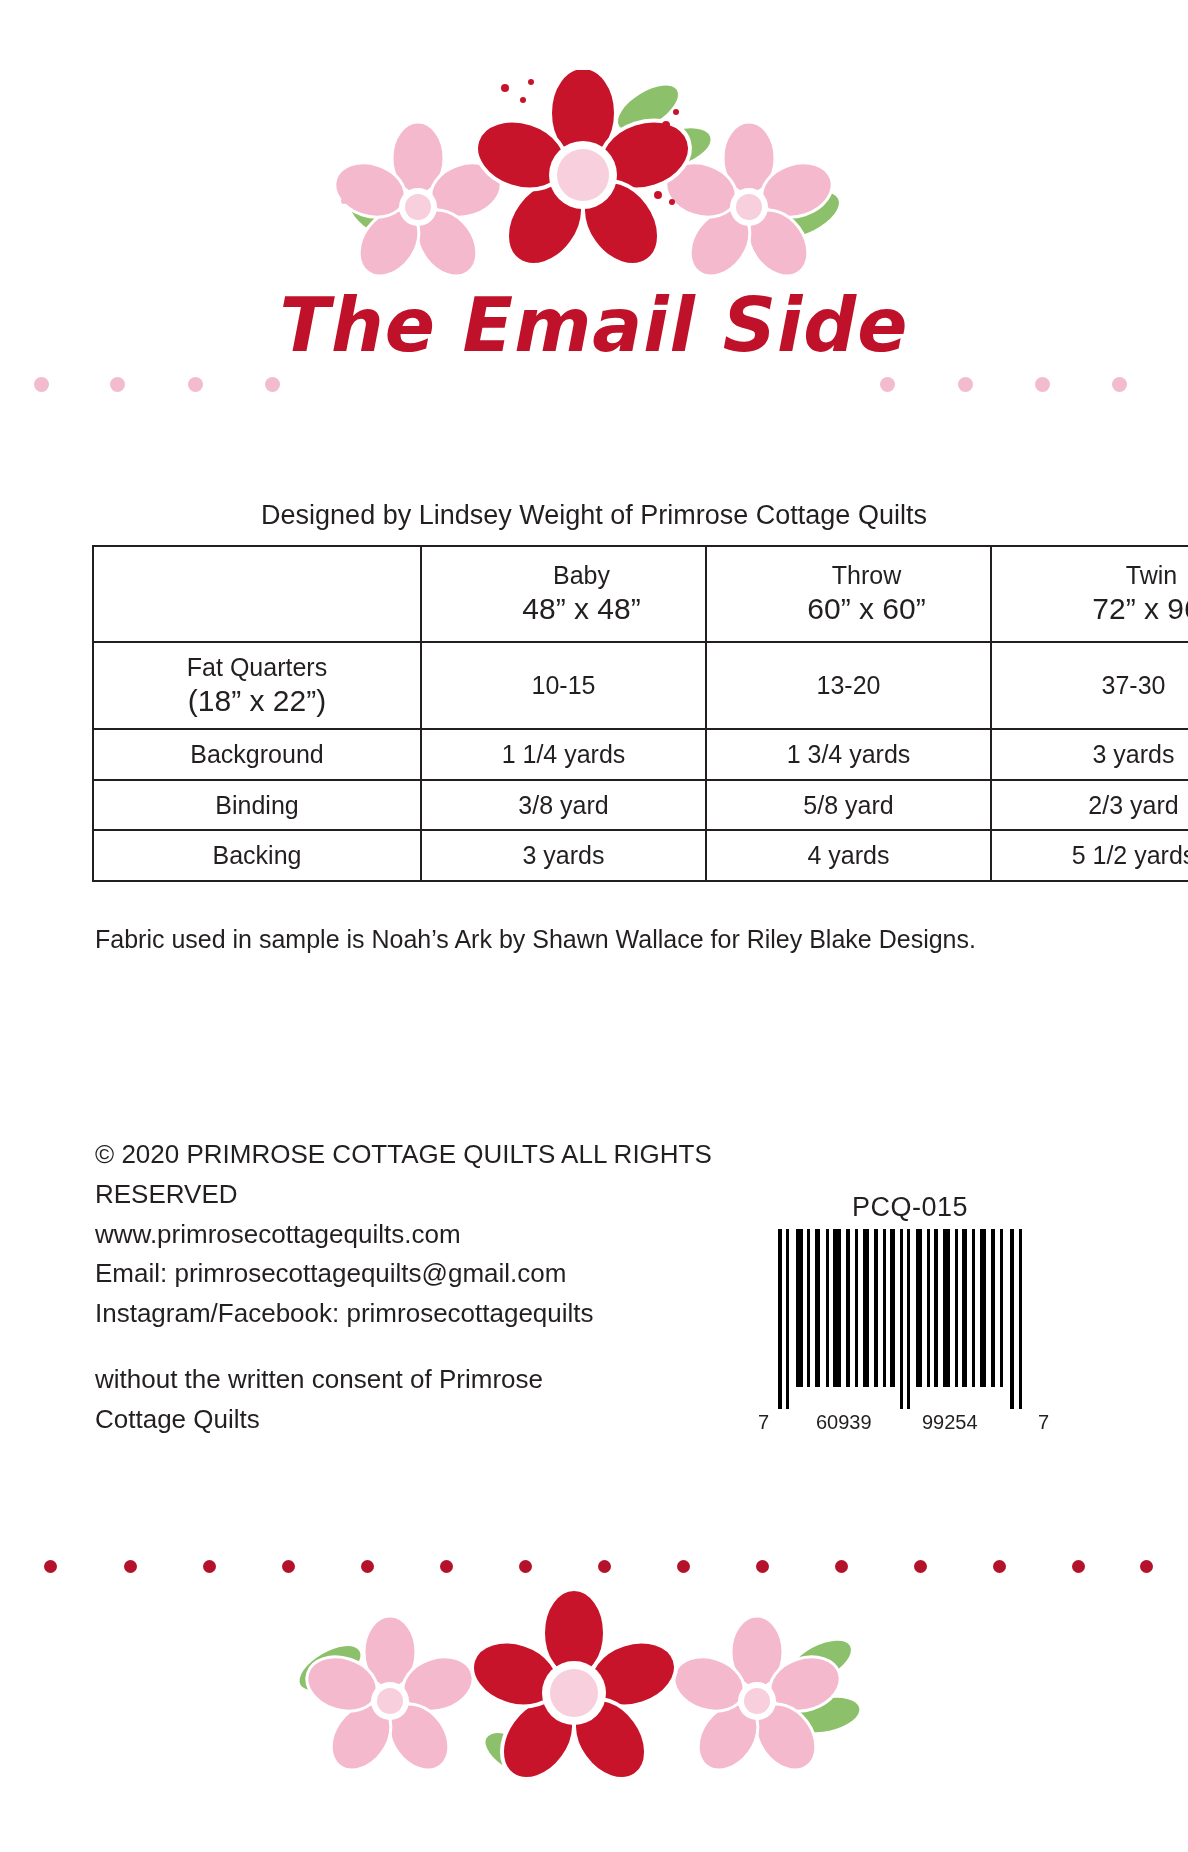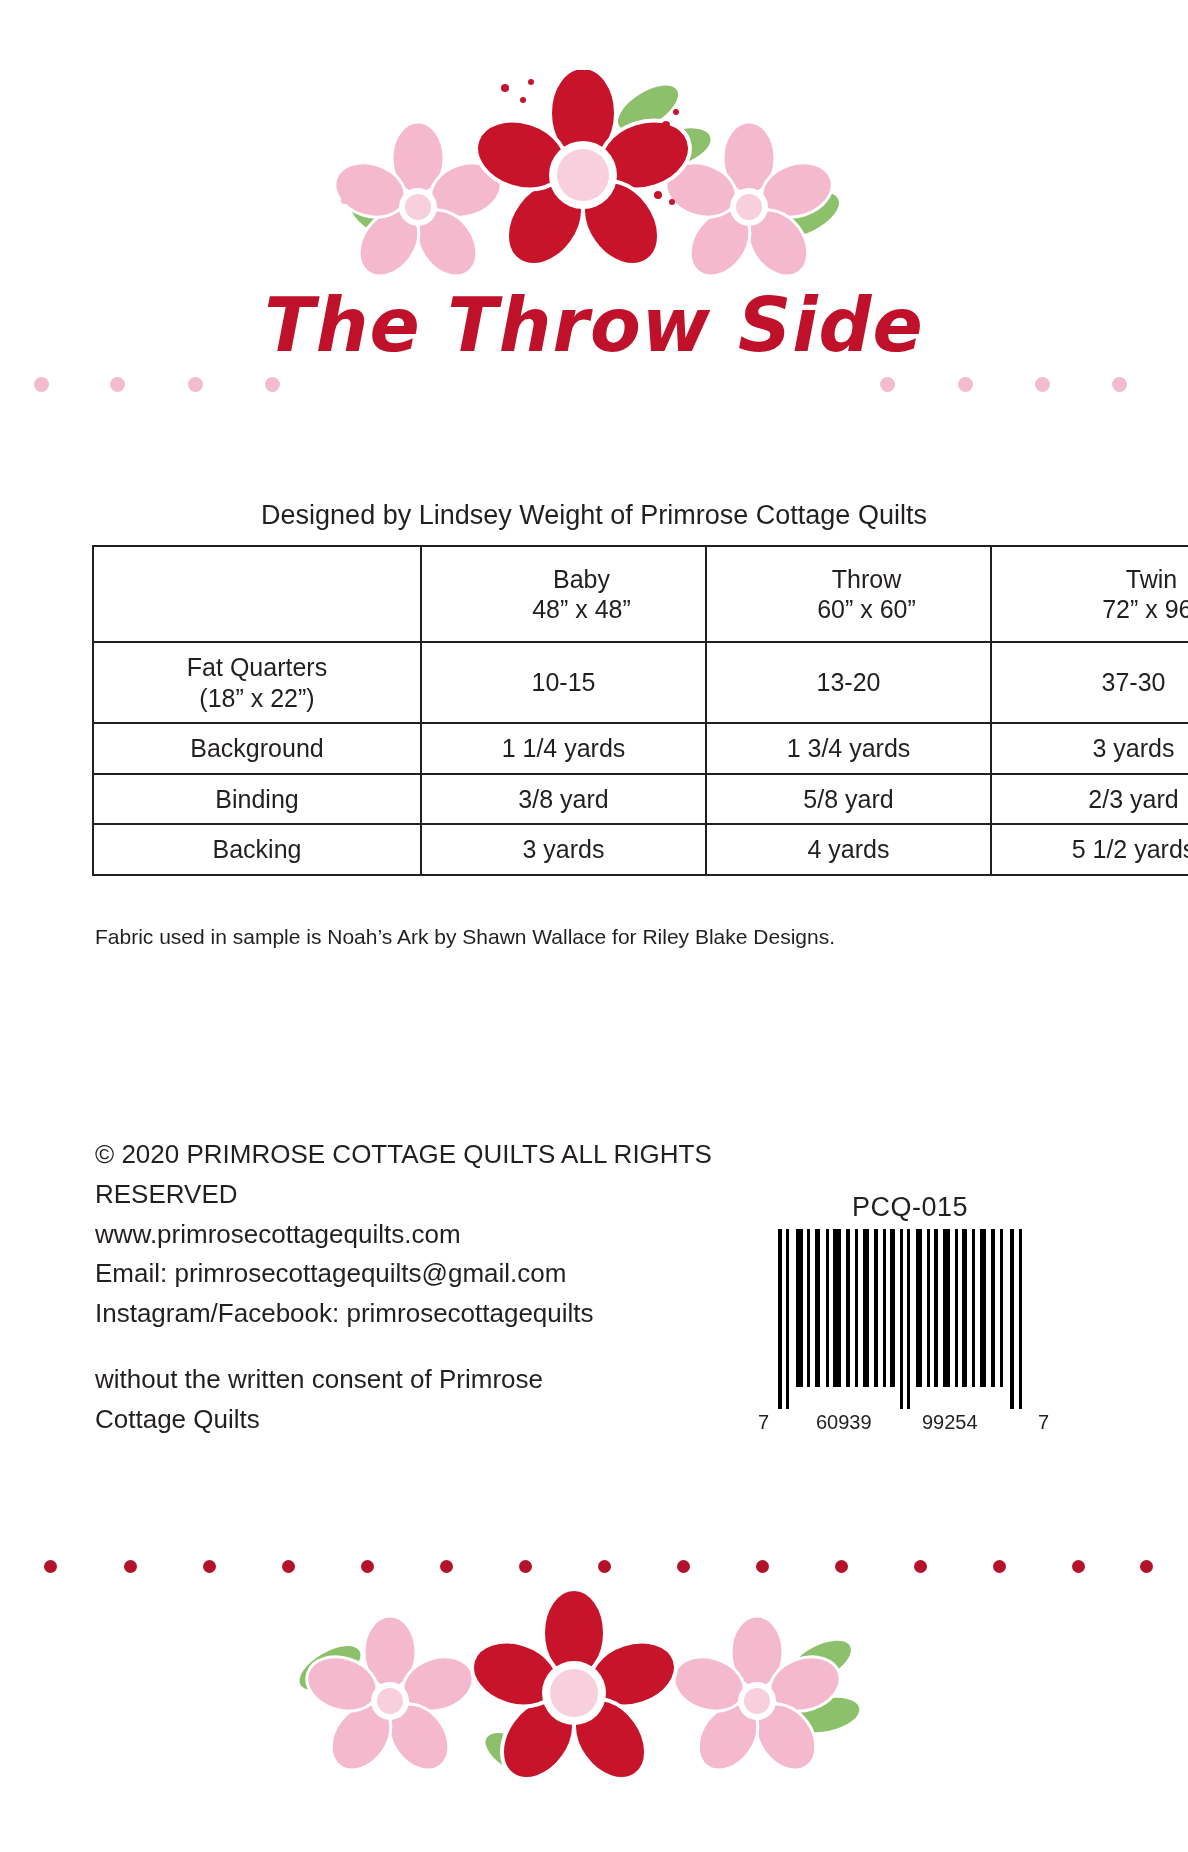--- a/index.html
+++ b/index.html
@@ -97,27 +97,27 @@
     padding-left: 40px;
   }
   table.yardage td.rowlabel {
     width: 282px;
   }
   table.yardage td.c {
     width: 239px;
   }
   .sub {
     display: block;
-    font-size: 25px;
+    font-size: 30px;
   }
   .fabric-note {
     position: absolute;
     left: 95px;
     top: 925px;
-    font-size: 21px;
+    font-size: 25px;
     color: #231f20;
   }
 
   
   .legal {
     position: absolute;
     left: 95px;
     top: 1135px;
     font-size: 26px;
     line-height: 1.53;
@@ -235,21 +235,21 @@
         <circle cx="658" cy="125" r="4"></circle>
         <circle cx="672" cy="132" r="3"></circle>
       </g>
       <g fill="#f5b9cd">
         <circle cx="352" cy="118" r="4"></circle>
         <circle cx="344" cy="131" r="3"></circle>
       </g>
     </svg>
   </div>
 
-  <div class="title">The Throw Side</div>
+  <div class="title">The Email Side</div>
 
   <div class="dot-row" style="top:376px;">
     <span class="dot" style="left:34px;  width:15px; height:15px; background:#f3bccd;"></span>
     <span class="dot" style="left:110px; width:15px; height:15px; background:#f3bccd;"></span>
     <span class="dot" style="left:188px; width:15px; height:15px; background:#f3bccd;"></span>
     <span class="dot" style="left:265px; width:15px; height:15px; background:#f3bccd;"></span>
     <span class="dot" style="left:880px; width:15px; height:15px; background:#f3bccd;"></span>
     <span class="dot" style="left:958px; width:15px; height:15px; background:#f3bccd;"></span>
     <span class="dot" style="left:1035px;width:15px; height:15px; background:#f3bccd;"></span>
     <span class="dot" style="left:1112px;width:15px; height:15px; background:#f3bccd;"></span>

